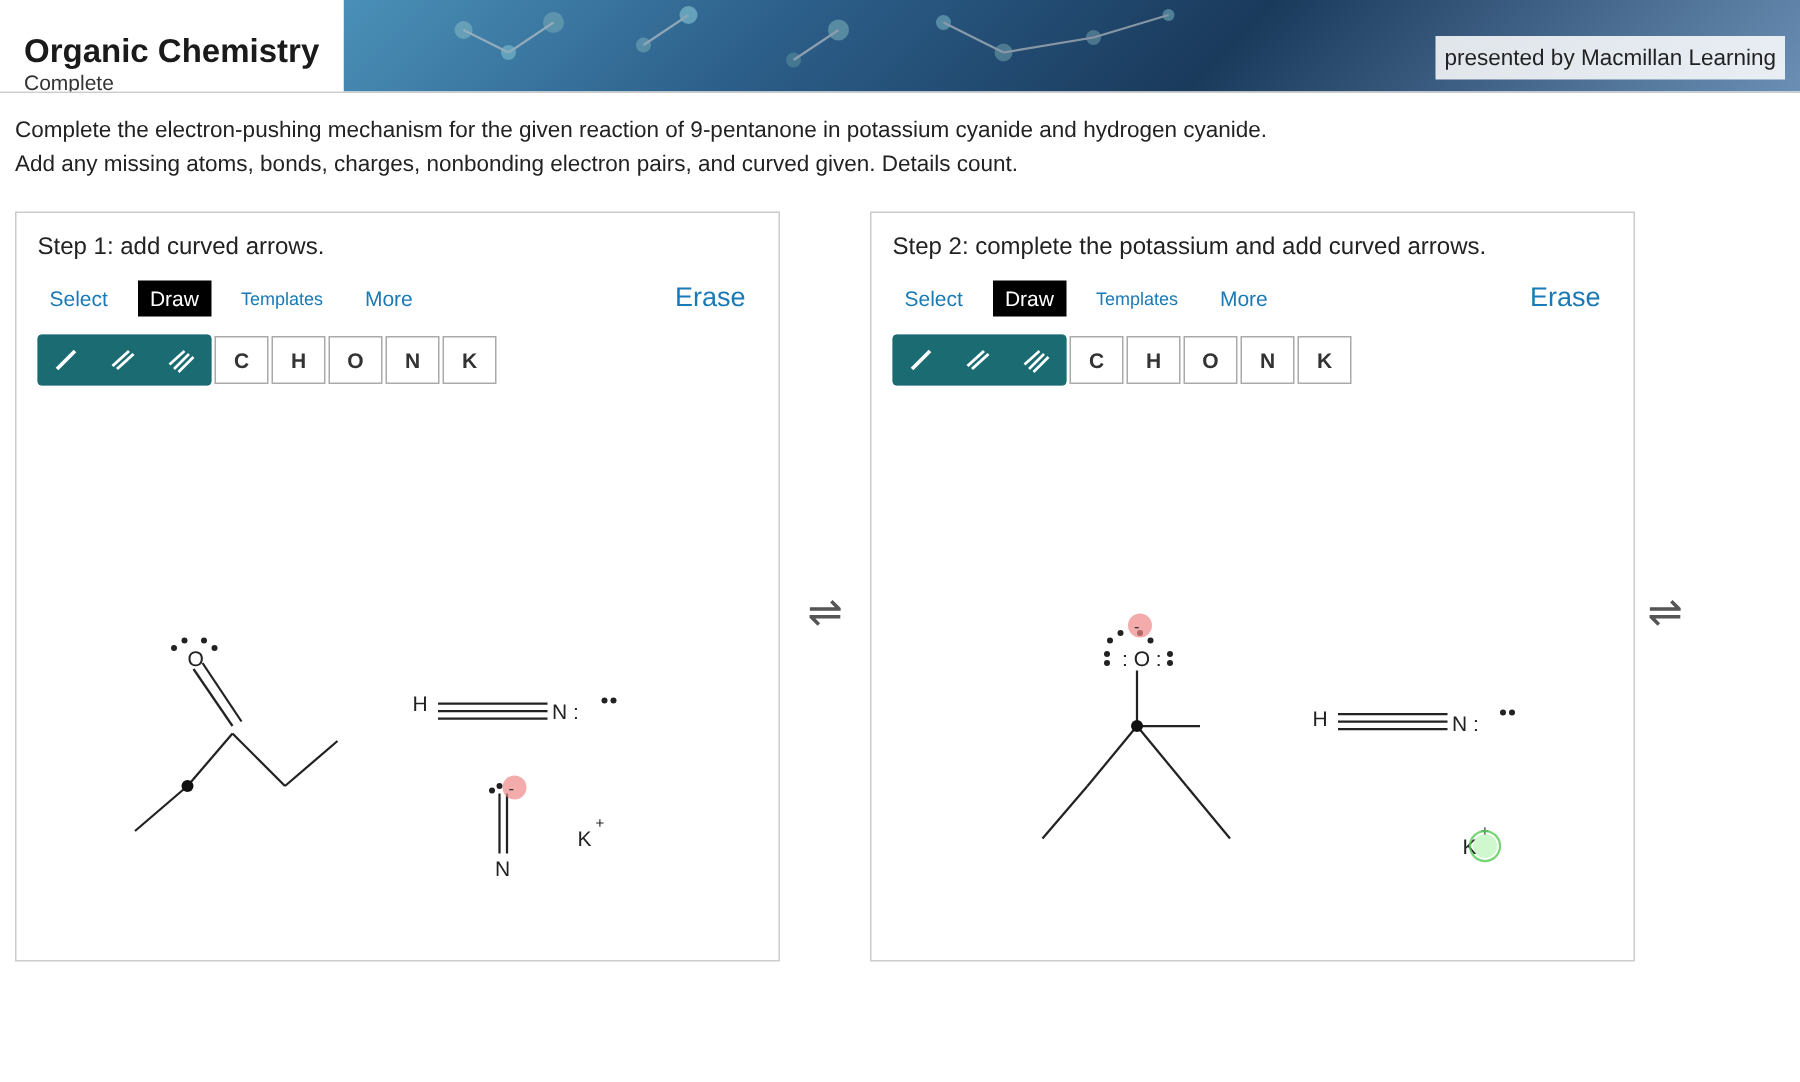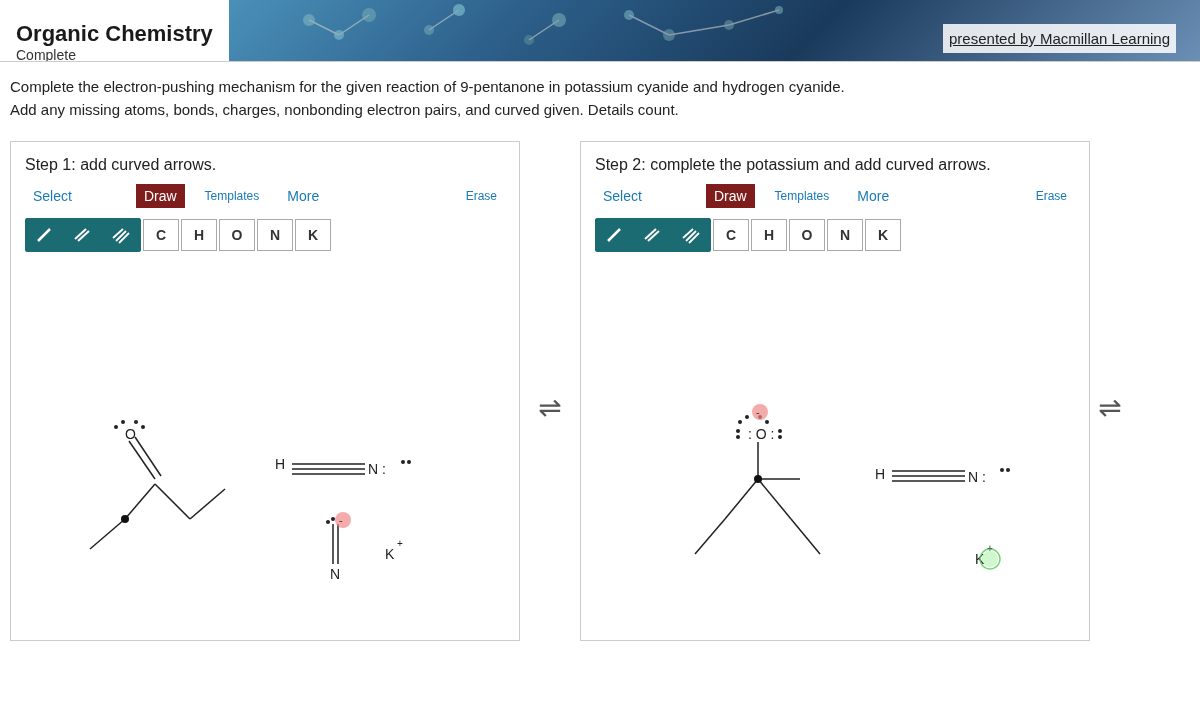--- a/index.html
+++ b/index.html
@@ -29,27 +29,26 @@
       font-size: 14px;
       color: #333;
     }
     .header-bg {
       flex: 1;
       background: linear-gradient(135deg, #4a90b8 0%, #2c5f8a 30%, #1a3a5c 60%, #6b8fb5 100%);
       position: relative;
     }
     .header-presented {
       position: absolute;
-      right: 24px;
+      right: 10px;
       bottom: 8px;
       font-size: 15px;
       color: #222;
       background: rgba(255,255,255,0.85);
       padding: 6px 6px;
-      text-decoration: underline;
     }
 
     
     .instructions {
       padding: 14px 10px 10px 10px;
       font-size: 15px;
       color: #222;
       line-height: 1.5;
     }
 
@@ -86,47 +85,46 @@
     }
     .toolbar-select {
       color: #1a7ab5;
       font-size: 14px;
       cursor: pointer;
       padding: 4px 8px;
       border: none;
       background: none;
     }
     .toolbar-draw {
-      background: #7f1d1d;
+      background: #000000;
       color: #fff;
       font-size: 14px;
       padding: 4px 8px;
       cursor: pointer;
       border: none;
-      margin-left: 44px;
     }
     .toolbar-templates {
       color: #1a7ab5;
       font-size: 12px;
       cursor: pointer;
       padding: 4px 8px;
       border: none;
       background: none;
     }
     .toolbar-more {
       color: #1a7ab5;
       font-size: 14px;
       cursor: pointer;
       padding: 4px 8px;
       border: none;
       background: none;
     }
     .toolbar-erase {
       color: #1a7ab5;
-      font-size: 12px;
+      font-size: 18px;
       cursor: pointer;
       padding: 4px 8px;
       border: none;
       background: none;
       margin-left: auto;
     }
 
     
     .draw-tools {
       display: flex;

